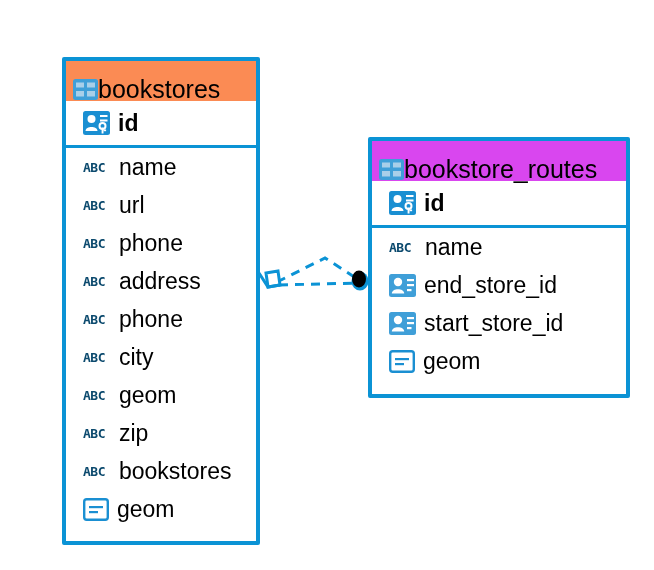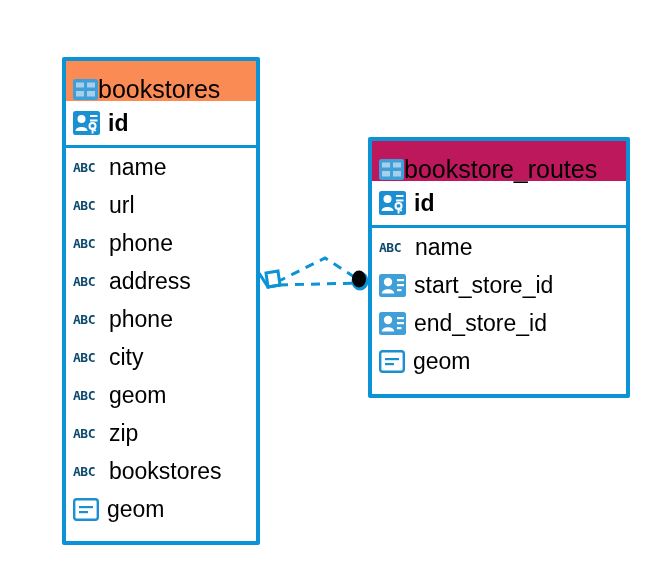--- a/index.html
+++ b/index.html
@@ -36,34 +36,34 @@
     height: 40px;
     padding: 16px 8px 0 7px;
   }
   .entity-header .entity-title {
     font-size: 25px;
     color: #000000;
     line-height: 1;
     white-space: nowrap;
   }
   .entity-header.orange { background: #fb8b54; }
-  .entity-header.grey   { background: #be185d; }
+  .entity-header.grey   { background: #d946ef; }
 
   .pk-separator {
     height: 3px;
     background: #0b93d5;
     width: 100%;
   }
 
   .row {
     display: flex;
     align-items: center;
     box-sizing: border-box;
     height: 38px;
-    padding-left: 7px;
+    padding-left: 17px;
     gap: 8px;
     background: #ffffff;
   }
   .row.pk { height: 44px; }
   .row-label {
     font-size: 23px;
     color: #000000;
     line-height: 1;
     white-space: nowrap;
   }
@@ -224,35 +224,35 @@
       <span class="icon">
         <svg width="27" height="23" viewBox="0 0 27 23">
           <rect x="0" y="0" width="27" height="23" rx="2.5" fill="#3f9fd8"></rect>
           <circle cx="9" cy="8" r="4.2" fill="#ffffff"></circle>
           <path d="M2.8 19.5 C2.8 13.8 15.2 13.8 15.2 19.5 Z" fill="#ffffff"></path>
           <rect x="18" y="5" width="7" height="2.2" fill="#ffffff"></rect>
           <rect x="18" y="10" width="7" height="2.2" fill="#ffffff"></rect>
           <rect x="18" y="15" width="4.5" height="2.2" fill="#ffffff"></rect>
         </svg>
       </span>
-      <span class="row-label">start_store_id</span>
+      <span class="row-label">end_store_id</span>
     </div>
 
     <div class="row">
       <span class="icon">
         <svg width="27" height="23" viewBox="0 0 27 23">
           <rect x="0" y="0" width="27" height="23" rx="2.5" fill="#3f9fd8"></rect>
           <circle cx="9" cy="8" r="4.2" fill="#ffffff"></circle>
           <path d="M2.8 19.5 C2.8 13.8 15.2 13.8 15.2 19.5 Z" fill="#ffffff"></path>
           <rect x="18" y="5" width="7" height="2.2" fill="#ffffff"></rect>
           <rect x="18" y="10" width="7" height="2.2" fill="#ffffff"></rect>
           <rect x="18" y="15" width="4.5" height="2.2" fill="#ffffff"></rect>
         </svg>
       </span>
-      <span class="row-label">end_store_id</span>
+      <span class="row-label">start_store_id</span>
     </div>
 
     <div class="row">
       <span class="icon">
         <svg width="26" height="23" viewBox="0 0 26 23">
           <rect x="1.2" y="1.2" width="23.6" height="20.6" rx="2.5" fill="#ffffff" stroke="#1a8fd2" stroke-width="2.4"></rect>
           <rect x="6" y="8" width="14" height="2.2" fill="#1a8fd2"></rect>
           <rect x="6" y="13" width="9" height="2.2" fill="#1a8fd2"></rect>
         </svg>
       </span>

